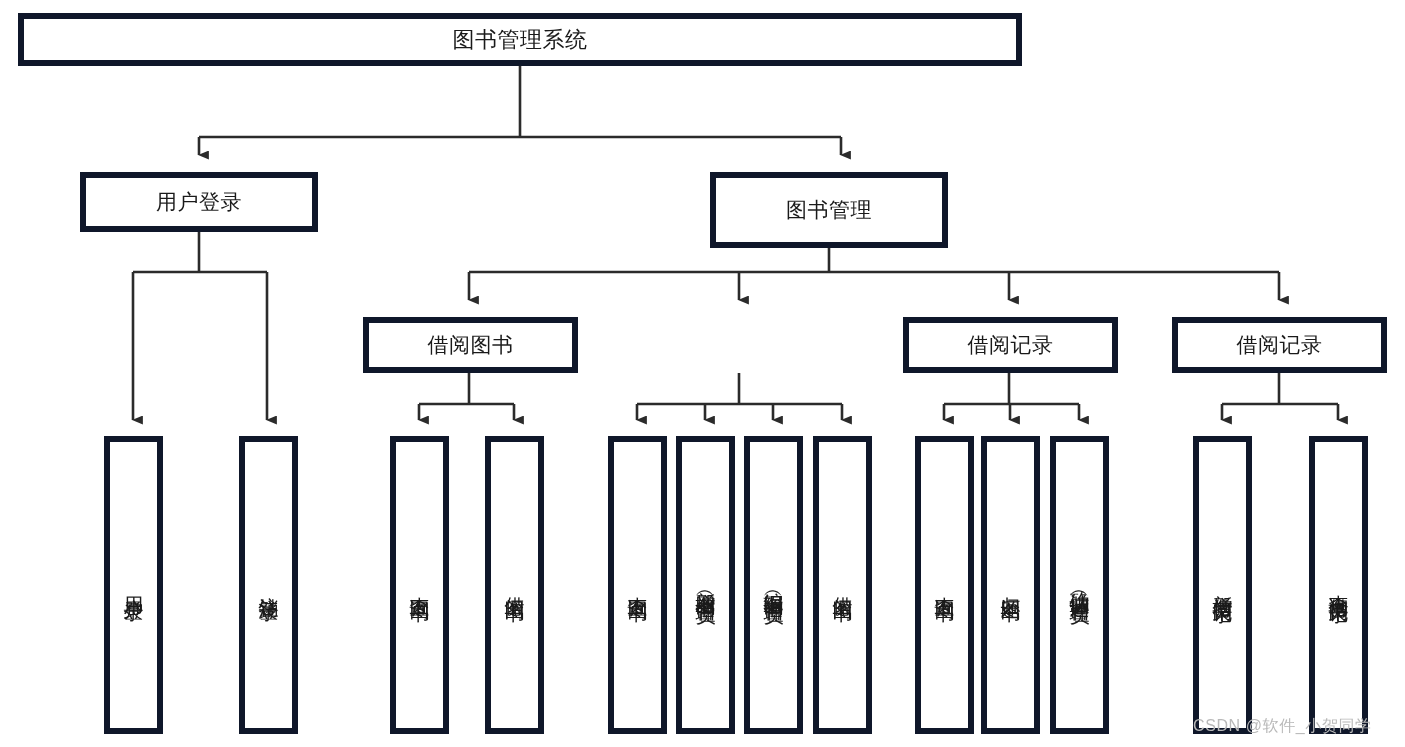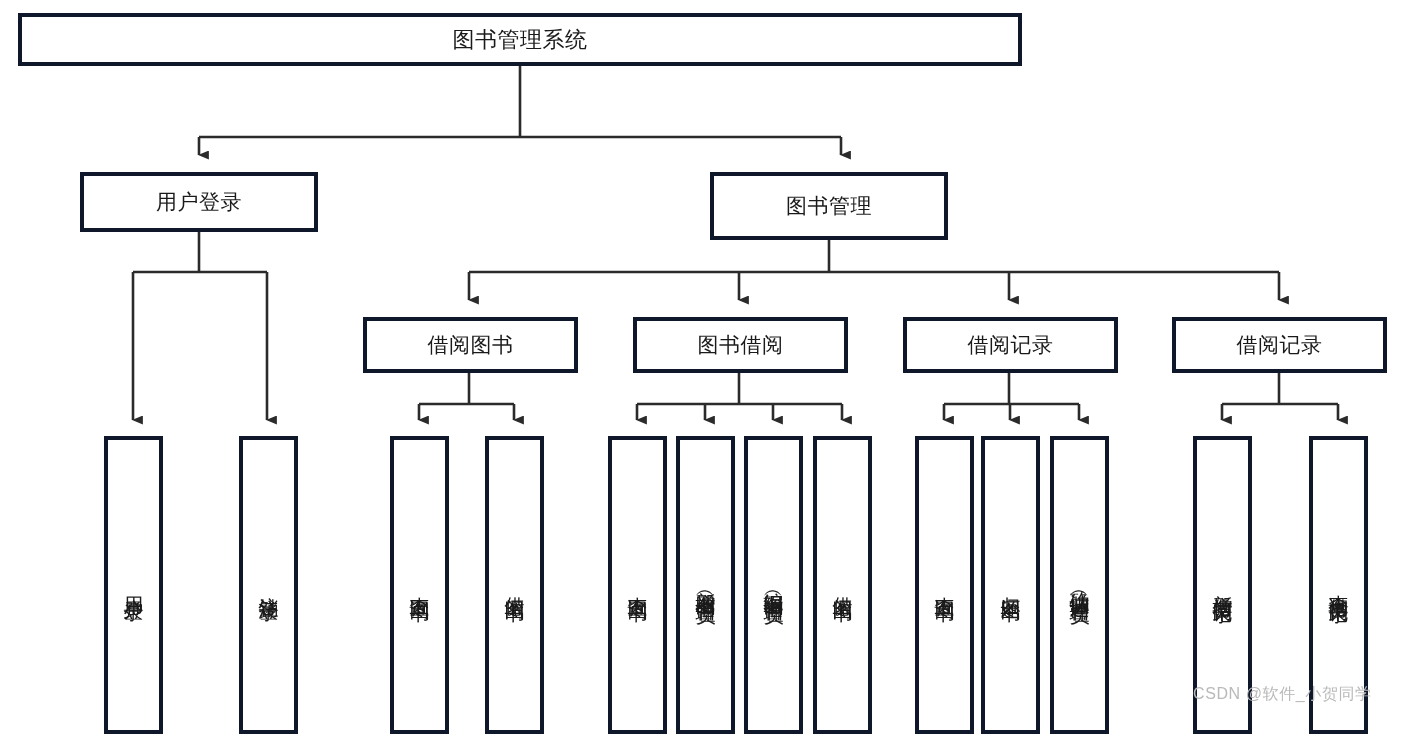--- a/index.html
+++ b/index.html
@@ -21,21 +21,21 @@
     position: absolute;
     left: 0;
     top: 0;
     width: 1405px;
     height: 747px;
   }
   .node-box {
     position: absolute;
     box-sizing: border-box;
     background: #ffffff;
-    border: 4px solid #0f172a;
+    border: 6px solid #0f172a;
     display: flex;
     align-items: center;
     justify-content: center;
   }
   .node-label {
     color: #1a1a1a;
     font-size: 21px;
     line-height: 1.18;
     letter-spacing: 0.5px;
     text-align: center;
@@ -48,21 +48,21 @@
     font-size: 20px;
     letter-spacing: 2px;
     line-height: 1.05;
   }
   .node-box.root .node-label {
     font-size: 22px;
   }
   #watermark {
     position: absolute;
     left: 1193px;
-    top: 684px;
+    top: 716px;
     font-size: 16px;
     color: #b9b9b9;
     white-space: nowrap;
     user-select: none;
     letter-spacing: 0.6px;
   }
 </style>
 </head>
 <body>
 
@@ -118,29 +118,26 @@
     </g>
   </svg>
 
   <div class="node-box root" style="left:18px; top:13px; width:1004px; height:53px;">
     <span class="node-label">图书管理系统</span>
   </div>
 
   <div class="node-box" style="left:80px; top:172px; width:238px; height:60px;">
     <span class="node-label">用户登录</span>
   </div>
-  <div class="node-box" style="left:710px; top:172px; width:238px; height:68px;">
+  <div class="node-box" style="left:710px; top:172px; width:238px; height:76px;">
     <span class="node-label">图书管理</span>
   </div>
 
   <div class="node-box" style="left:363px; top:317px; width:215px; height:56px;">
     <span class="node-label">借阅图书</span>
-  </div>
-  <div class="node-box" style="left:633px; top:317px; width:215px; height:56px;">
-    <span class="node-label">图书借阅</span>
   </div>
   <div class="node-box" style="left:903px; top:317px; width:215px; height:56px;">
     <span class="node-label">借阅记录</span>
   </div>
   <div class="node-box" style="left:1172px; top:317px; width:215px; height:56px;">
     <span class="node-label">借阅记录</span>
   </div>
 
   <div class="node-box vertical" style="left:104px; top:436px; width:59px; height:298px;">
     <span class="node-label">用户登录</span>

